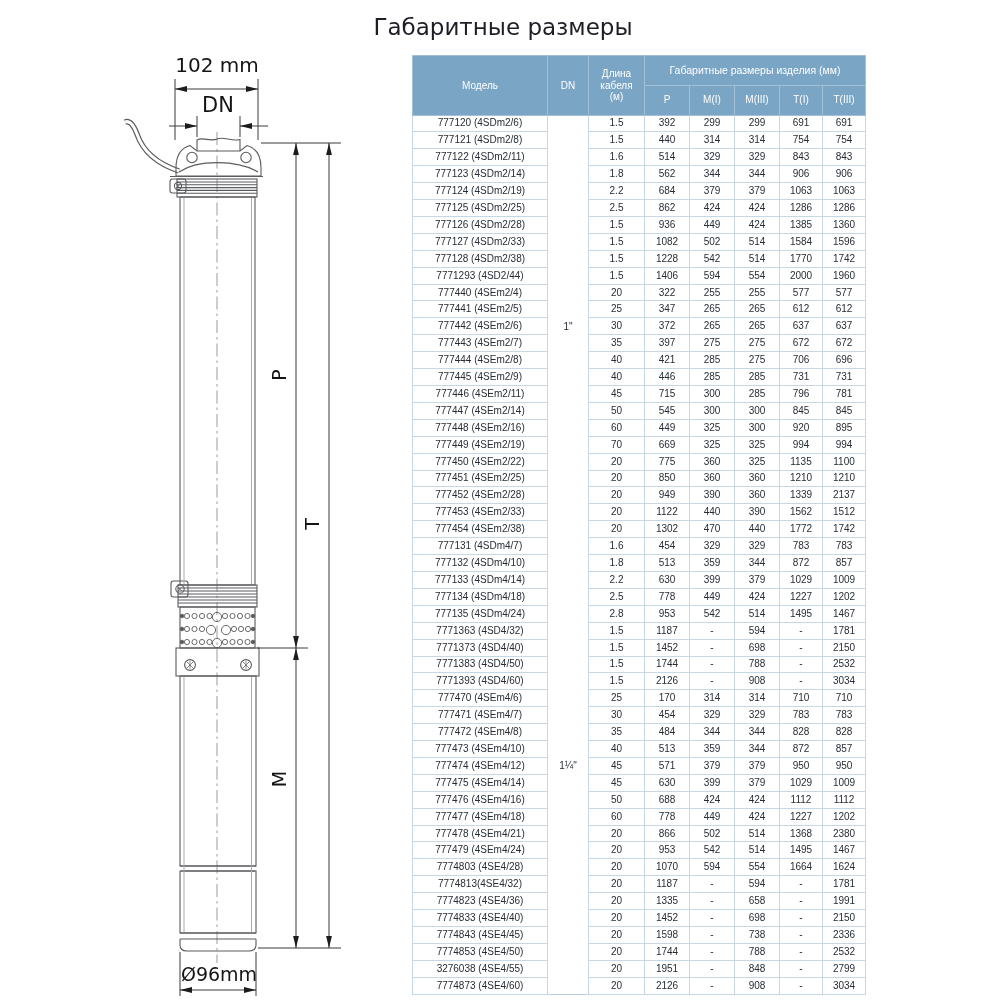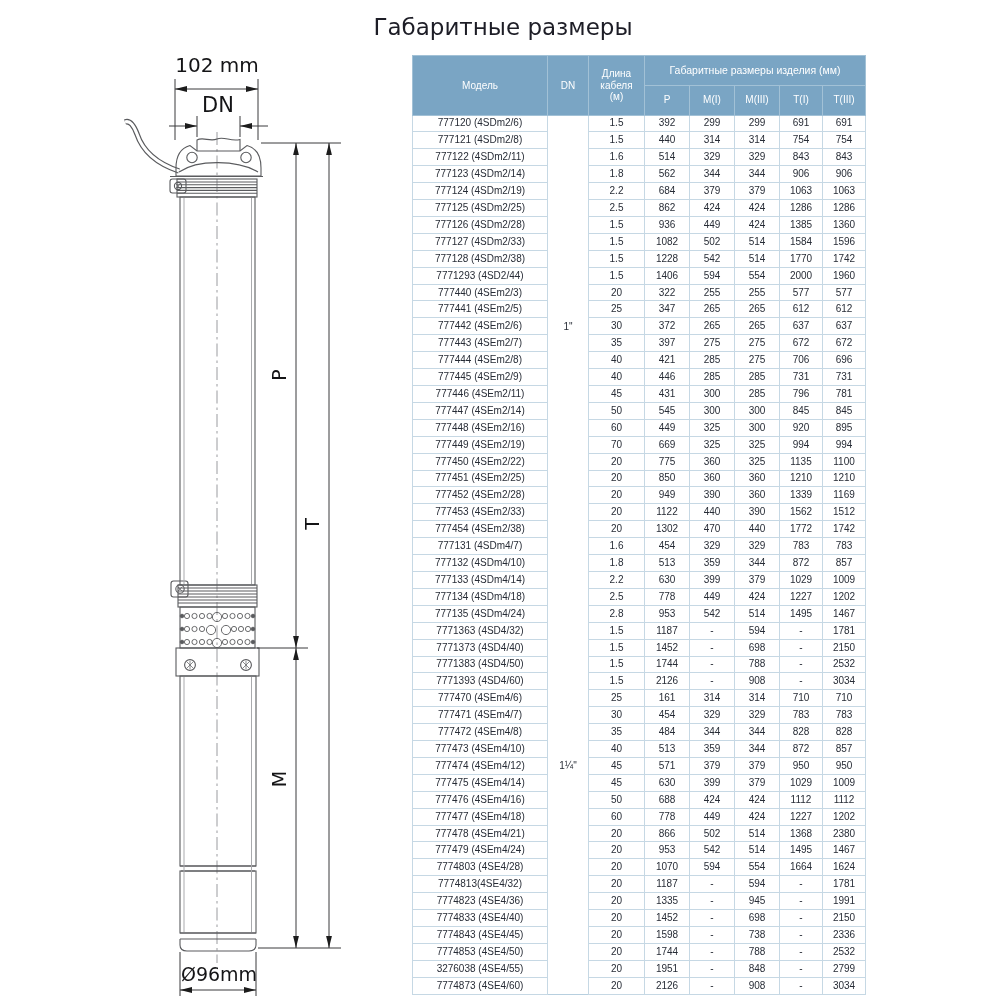--- a/index.html
+++ b/index.html
@@ -269,21 +269,21 @@
           <tr>
             <td>7771293 (4SD2/44)</td>
             <td>1.5</td>
             <td>1406</td>
             <td>594</td>
             <td>554</td>
             <td>2000</td>
             <td>1960</td>
           </tr>
           <tr>
-            <td>777440 (4SEm2/3)</td>
+            <td>777440 (4SEm2/4)</td>
             <td>20</td>
             <td>322</td>
             <td>255</td>
             <td>255</td>
             <td>577</td>
             <td>577</td>
           </tr>
           <tr>
             <td>777441 (4SEm2/5)</td>
             <td>25</td>
@@ -325,21 +325,21 @@
             <td>40</td>
             <td>446</td>
             <td>285</td>
             <td>285</td>
             <td>731</td>
             <td>731</td>
           </tr>
           <tr>
             <td>777446 (4SEm2/11)</td>
             <td>45</td>
-            <td>431</td>
+            <td>715</td>
             <td>300</td>
             <td>285</td>
             <td>796</td>
             <td>781</td>
           </tr>
           <tr>
             <td>777447 (4SEm2/14)</td>
             <td>50</td>
             <td>545</td>
             <td>300</td>
@@ -383,21 +383,21 @@
             <td>1210</td>
             <td>1210</td>
           </tr>
           <tr>
             <td>777452 (4SEm2/28)</td>
             <td>20</td>
             <td>949</td>
             <td>390</td>
             <td>360</td>
             <td>1339</td>
-            <td>1169</td>
+            <td>2137</td>
           </tr>
           <tr>
             <td>777453 (4SEm2/33)</td>
             <td>20</td>
             <td>1122</td>
             <td>440</td>
             <td>390</td>
             <td>1562</td>
             <td>1512</td>
           </tr>
@@ -488,21 +488,21 @@
             <td>1.5</td>
             <td>2126</td>
             <td>-</td>
             <td>908</td>
             <td>-</td>
             <td>3034</td>
           </tr>
           <tr>
             <td>777470 (4SEm4/6)</td>
             <td>25</td>
-            <td>161</td>
+            <td>170</td>
             <td>314</td>
             <td>314</td>
             <td>710</td>
             <td>710</td>
           </tr>
           <tr>
             <td>777471 (4SEm4/7)</td>
             <td>30</td>
             <td>454</td>
             <td>329</td>
@@ -598,21 +598,21 @@
             <td>-</td>
             <td>594</td>
             <td>-</td>
             <td>1781</td>
           </tr>
           <tr>
             <td>7774823 (4SE4/36)</td>
             <td>20</td>
             <td>1335</td>
             <td>-</td>
-            <td>945</td>
+            <td>658</td>
             <td>-</td>
             <td>1991</td>
           </tr>
           <tr>
             <td>7774833 (4SE4/40)</td>
             <td>20</td>
             <td>1452</td>
             <td>-</td>
             <td>698</td>
             <td>-</td>

